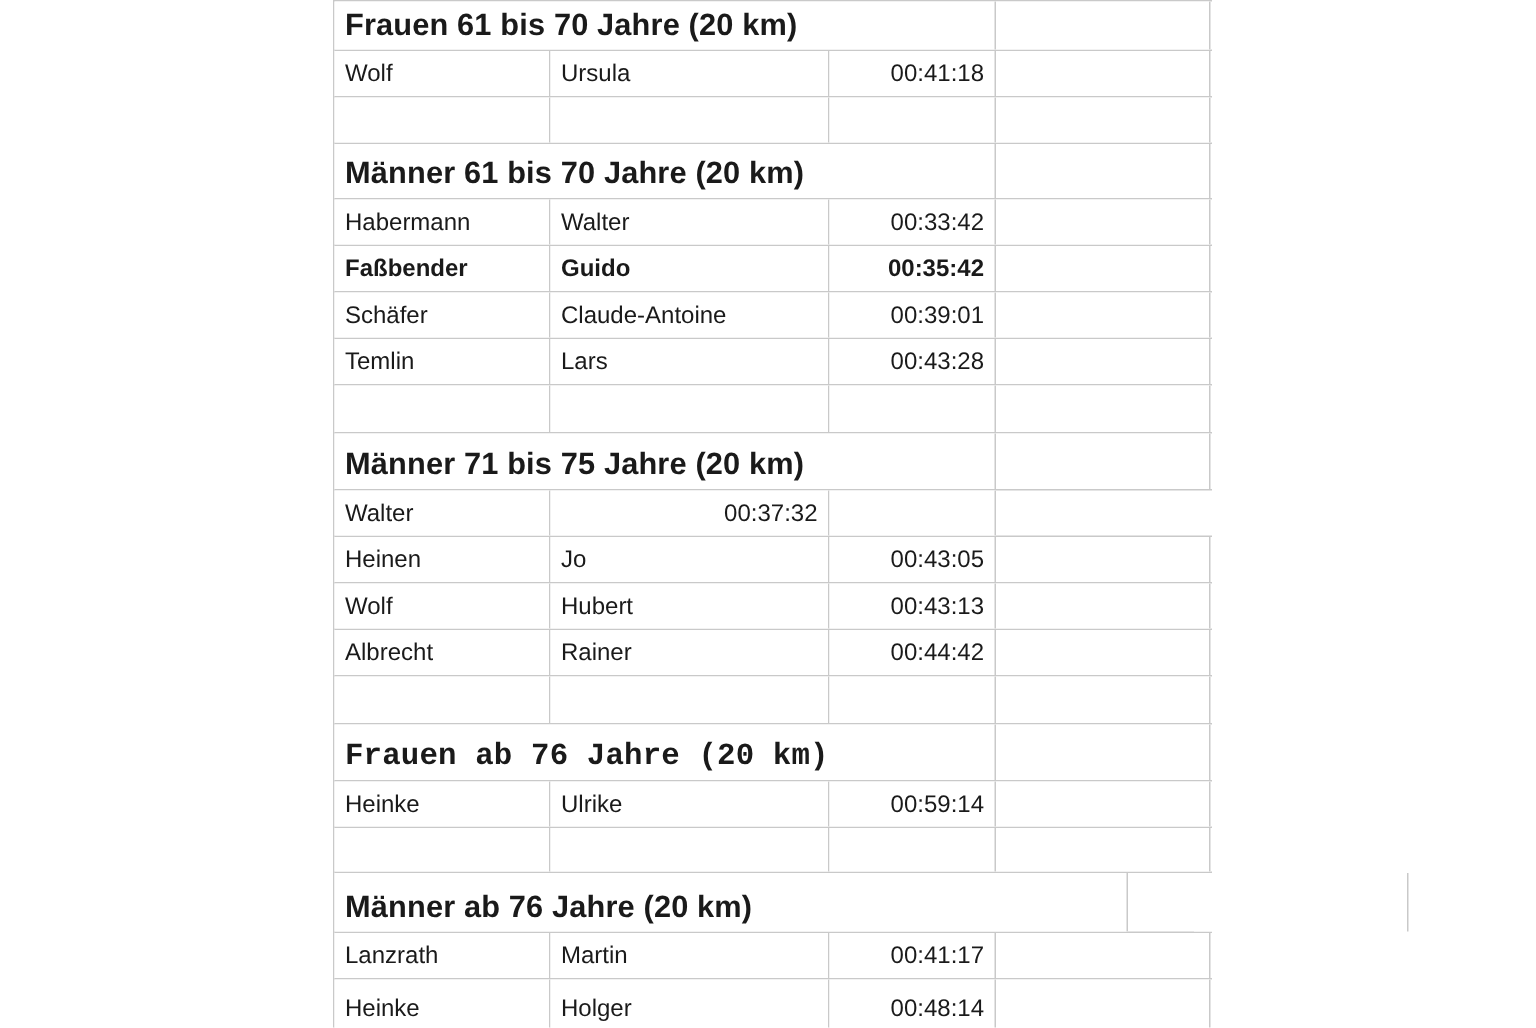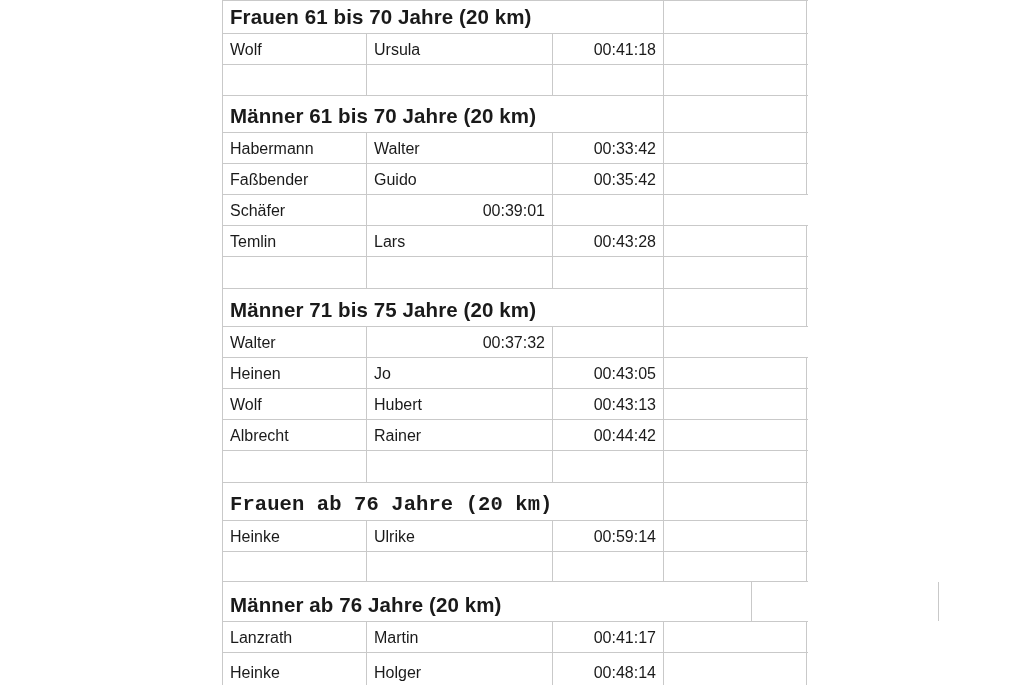--- a/index.html
+++ b/index.html
@@ -75,28 +75,29 @@
       <div class="row header" style="height: 37px;">
         <div class="cell merged">Männer 61 bis 70 Jahre (20 km)</div>
         <div class="cell blank"></div>
       </div>
       <div class="row data" style="height: 31px; text-align: center;">
         <div class="cell lastname">Habermann</div>
         <div class="cell firstname">Walter</div>
         <div class="cell time">00:33:42</div>
         <div class="cell blank"></div>
       </div>
-      <div class="row data" style="height: 31px;">
+      <div class="row data" style="height: 31px; font-weight: bold;">
         <div class="cell lastname">Faßbender</div>
         <div class="cell firstname">Guido</div>
         <div class="cell time">00:35:42</div>
         <div class="cell blank"></div>
       </div>
       <div class="row data" style="height: 31px;">
         <div class="cell lastname">Schäfer</div>
+        <div class="cell firstname">Claude-Antoine</div>
         <div class="cell time">00:39:01</div>
         <div class="cell blank"></div>
       </div>
       <div class="row data" style="height: 31px;">
         <div class="cell lastname">Temlin</div>
         <div class="cell firstname">Lars</div>
         <div class="cell time">00:43:28</div>
         <div class="cell blank"></div>
       </div>
       <div class="row empty" style="height: 32px;">

